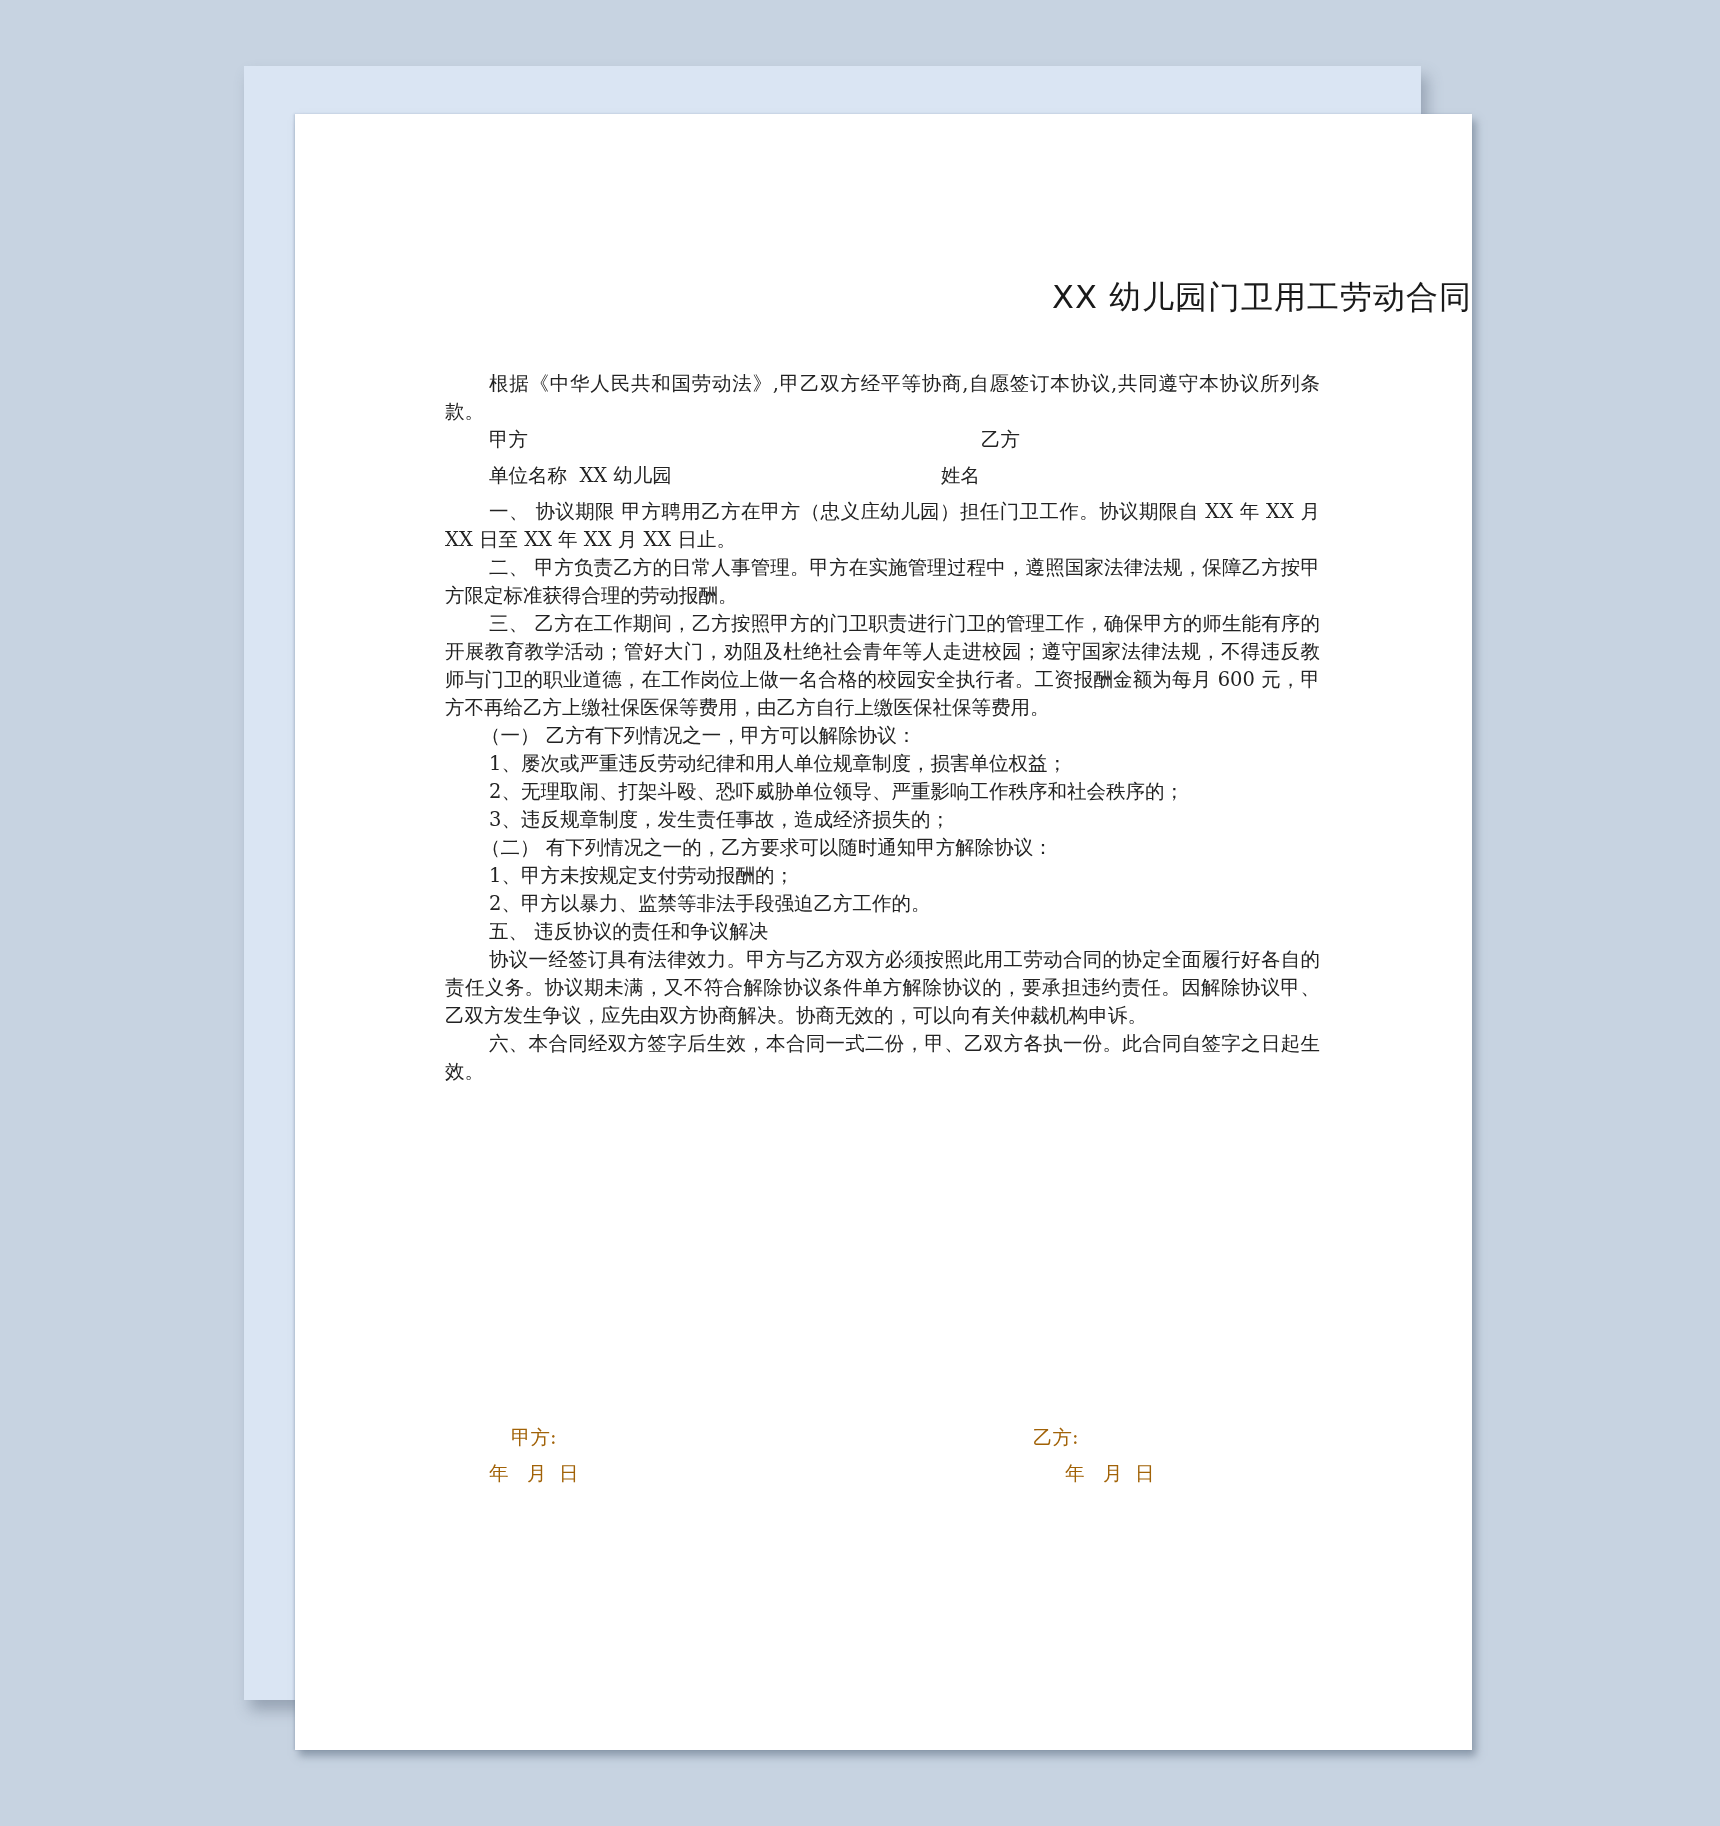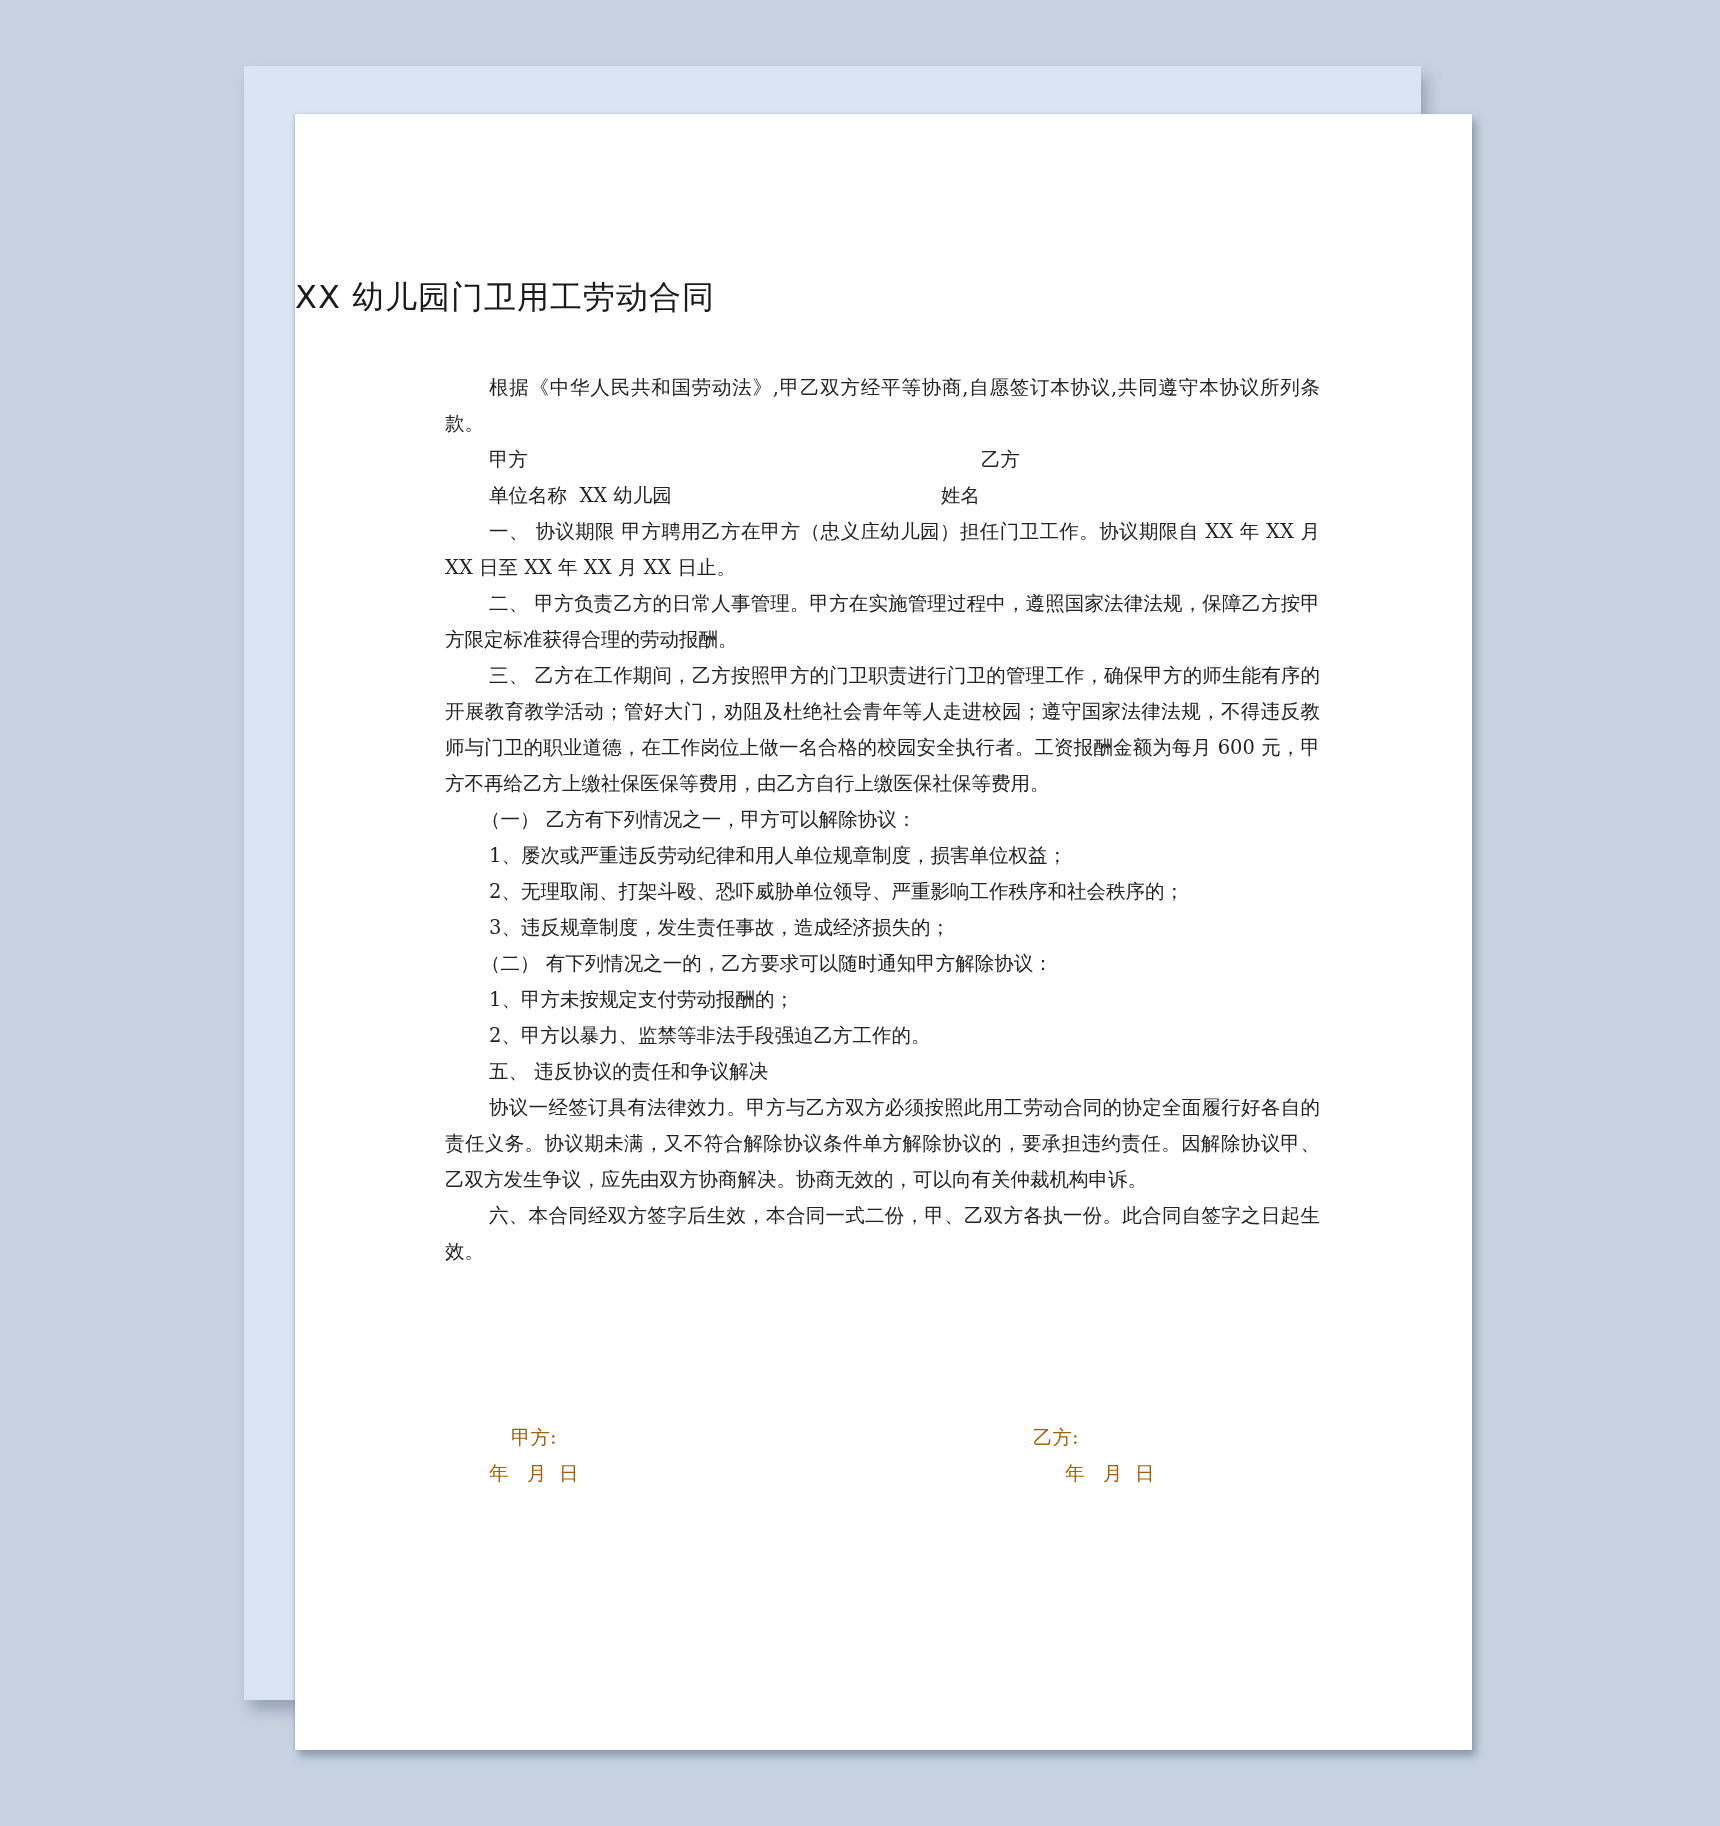--- a/index.html
+++ b/index.html
@@ -20,32 +20,32 @@
   .front-page {
     position: absolute;
     left: 295px; top: 114px;
     width: 1177px; height: 1636px;
     background: #ffffff;
     box-shadow: 4px 6px 8px rgba(90,105,125,0.55), -1px 0 2px rgba(120,140,160,0.35);
   }
   .doc-title {
     position: absolute;
     left: 0; right: 0; top: 162px;
-    text-align: left;
+    text-align: right;
     font-family: "DejaVu Sans", "Liberation Sans", sans-serif;
     font-size: 32px;
     color: #1a1a1a;
     letter-spacing: 1px;
   }
   .body-text {
     position: absolute;
     left: 150px; top: 256px;
     width: 875px;
     font-size: 19.5px;
-    line-height: 36px;
+    line-height: 28px;
     color: #222;
     text-align: justify;
   }
   .p { margin: 0; }
   .indent { text-indent: 44px; }
   .row { position: relative; height: 36px; white-space: nowrap; }
   .row .l { position: absolute; left: 44px; }
   .row .r { position: absolute; }
   .item { padding-left: 44px; white-space: nowrap; }
   .subhead { padding-left: 36px; white-space: nowrap; }

